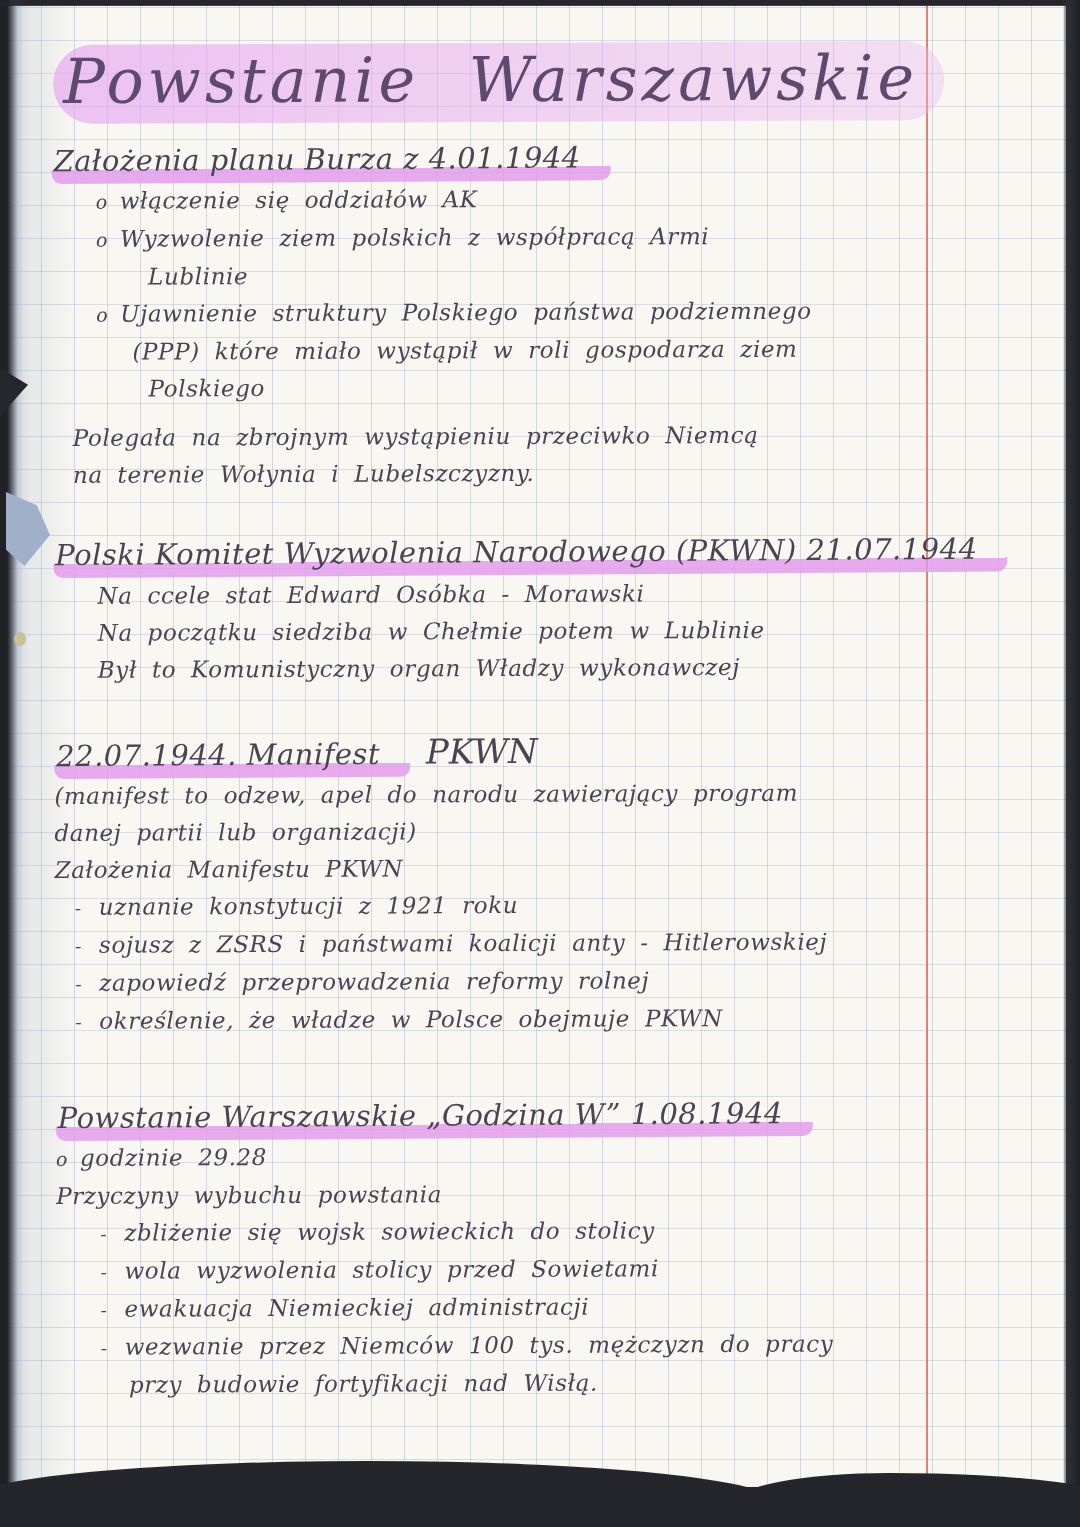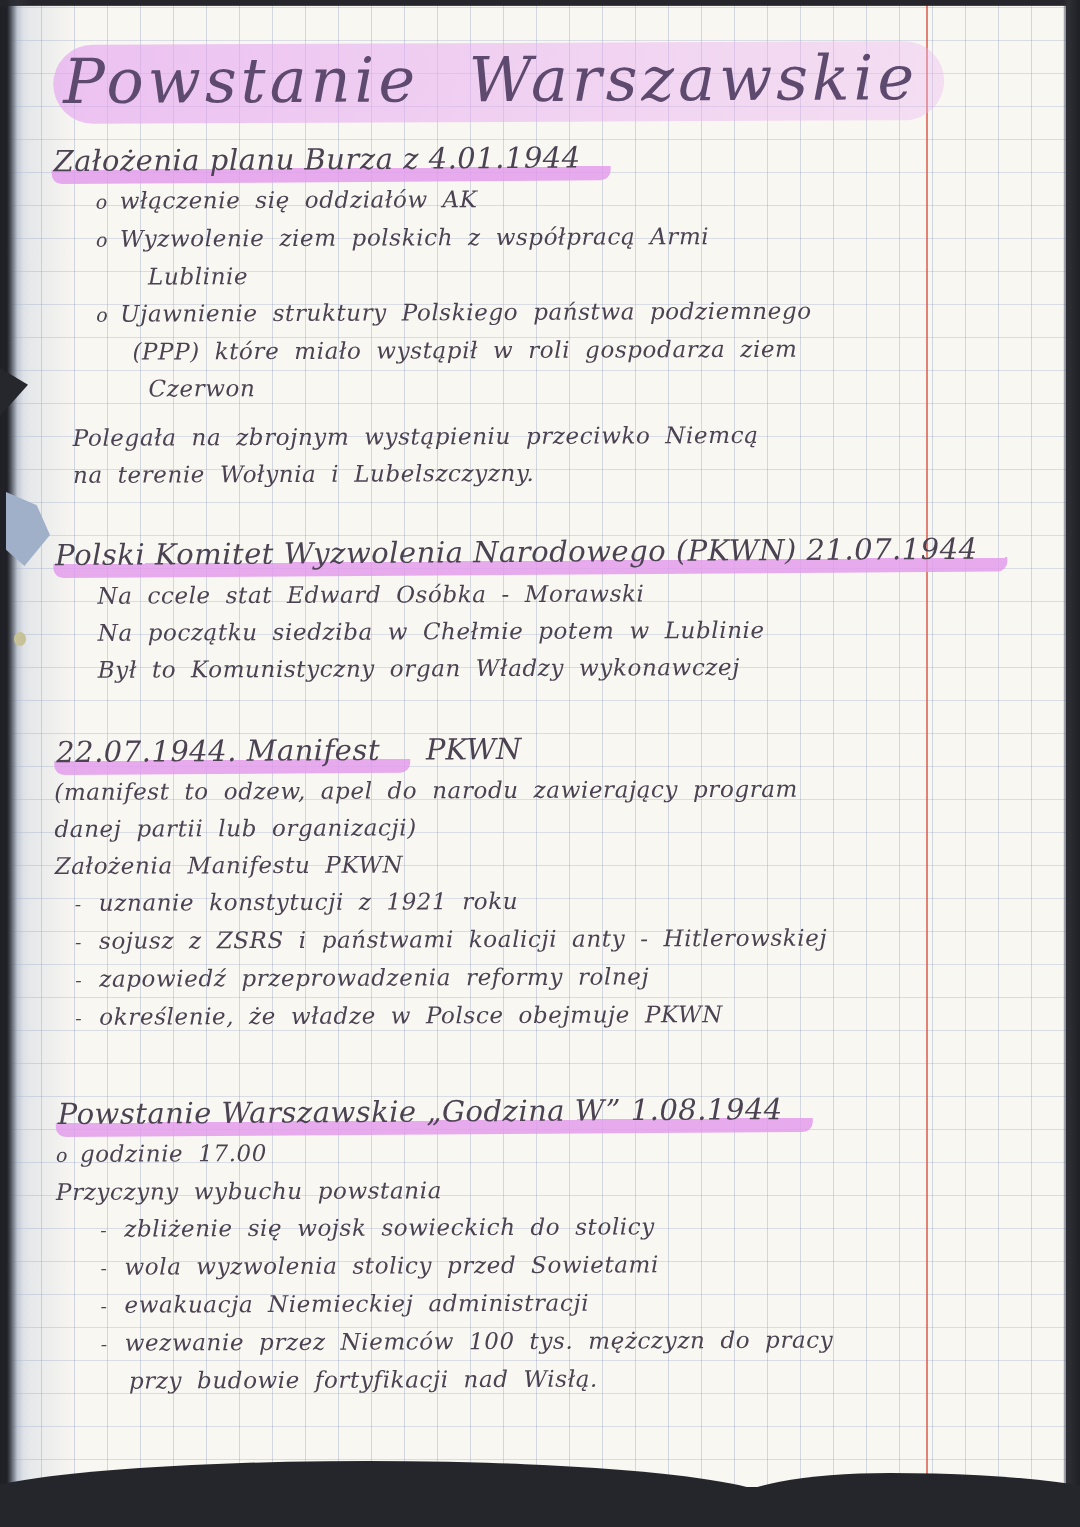--- a/index.html
+++ b/index.html
@@ -47,21 +47,21 @@
     font-size:62px;line-height:1.05;letter-spacing:4px;word-spacing:26px;
     color:#5d4a6e;padding:4px 26px 10px 10px;border-radius:40px;
     background:linear-gradient(100deg, rgba(228,160,240,.62), rgba(236,183,242,.38));
   }
   .hdr{white-space:nowrap;transform:rotate(-.15deg);}
   .hdr .hl{
     display:inline-block;font-size:29px;line-height:1.25;letter-spacing:.5px;
     padding:0 30px 5px 2px;border-radius:10px;
     background:linear-gradient(to top, rgba(226,154,236,.82) 0 14px, rgba(226,154,236,0) 14px);
   }
-  .hdr .rest{display:inline-block;font-size:29px;margin-left:16px;}
+  .hdr .rest{display:inline-block;font-size:34px;margin-left:16px;}
   .line{font-size:23px;line-height:37px;white-space:nowrap;letter-spacing:.6px;word-spacing:7px;}
   .marker{display:inline-block;width:24px;font-size:19px;}
   .i05{padding-left:20px;}
   .i1{padding-left:44px;}
   .i1b{padding-left:56px;}
   .i2{padding-left:72px;}
   .mt-note{margin-top:12px;}
   .mt-s1{margin-top:42px;}
   .mt-s2{margin-top:44px;}
   .mt-s3{margin-top:58px;}
@@ -79,21 +79,21 @@
     </div>
 
     <div class="hdr">
       <span class="hl">Założenia planu Burza z 4.01.1944</span>
     </div>
     <div class="line i1"><span class="marker">o</span><span>włączenie się oddziałów AK</span></div>
     <div class="line i1"><span class="marker">o</span><span>Wyzwolenie ziem polskich z współpracą Armi</span></div>
     <div class="line i2"><span class="marker"></span><span>Lublinie</span></div>
     <div class="line i1"><span class="marker">o</span><span>Ujawnienie struktury Polskiego państwa podziemnego</span></div>
     <div class="line i1b"><span class="marker"></span><span>(PPP) które miało wystąpił w roli gospodarza ziem</span></div>
-    <div class="line i2"><span class="marker"></span><span>Czerwon</span></div>
+    <div class="line i2"><span class="marker"></span><span>Polskiego</span></div>
     <div class="line i05 mt-note"><span>Polegała na zbrojnym wystąpieniu przeciwko Niemcą</span></div>
     <div class="line i05"><span>na terenie Wołynia i Lubelszczyzny.</span></div>
 
     <div class="hdr mt-s1">
       <span class="hl">Polski Komitet Wyzwolenia Narodowego (PKWN) 21.07.1944</span>
     </div>
     <div class="line i1"><span>Na ccele stat Edward Osóbka - Morawski</span></div>
     <div class="line i1"><span>Na początku siedziba w Chełmie potem w Lublinie</span></div>
     <div class="line i1"><span>Był to Komunistyczny organ Władzy wykonawczej</span></div>
 
@@ -104,21 +104,21 @@
     <div class="line"><span>danej partii lub organizacji)</span></div>
     <div class="line"><span>Założenia Manifestu PKWN</span></div>
     <div class="line i05"><span class="marker">-</span><span>uznanie konstytucji z 1921 roku</span></div>
     <div class="line i05"><span class="marker">-</span><span>sojusz z ZSRS i państwami koalicji anty - Hitlerowskiej</span></div>
     <div class="line i05"><span class="marker">-</span><span>zapowiedź przeprowadzenia reformy rolnej</span></div>
     <div class="line i05"><span class="marker">-</span><span>określenie, że władze w Polsce obejmuje PKWN</span></div>
 
     <div class="hdr mt-s3">
       <span class="hl">Powstanie Warszawskie „Godzina W” 1.08.1944</span>
     </div>
-    <div class="line"><span class="marker">o</span><span>godzinie 17.00</span></div>
+    <div class="line"><span class="marker">o</span><span>godzinie 29.28</span></div>
     <div class="line"><span>Przyczyny wybuchu powstania</span></div>
     <div class="line i1"><span class="marker">-</span><span>zbliżenie się wojsk sowieckich do stolicy</span></div>
     <div class="line i1"><span class="marker">-</span><span>wola wyzwolenia stolicy przed Sowietami</span></div>
     <div class="line i1"><span class="marker">-</span><span>ewakuacja Niemieckiej administracji</span></div>
     <div class="line i1"><span class="marker">-</span><span>wezwanie przez Niemców 100 tys. mężczyzn do pracy</span></div>
     <div class="line i2"><span>przy budowie fortyfikacji nad Wisłą.</span></div>
 
   </div>
 </div>
 

